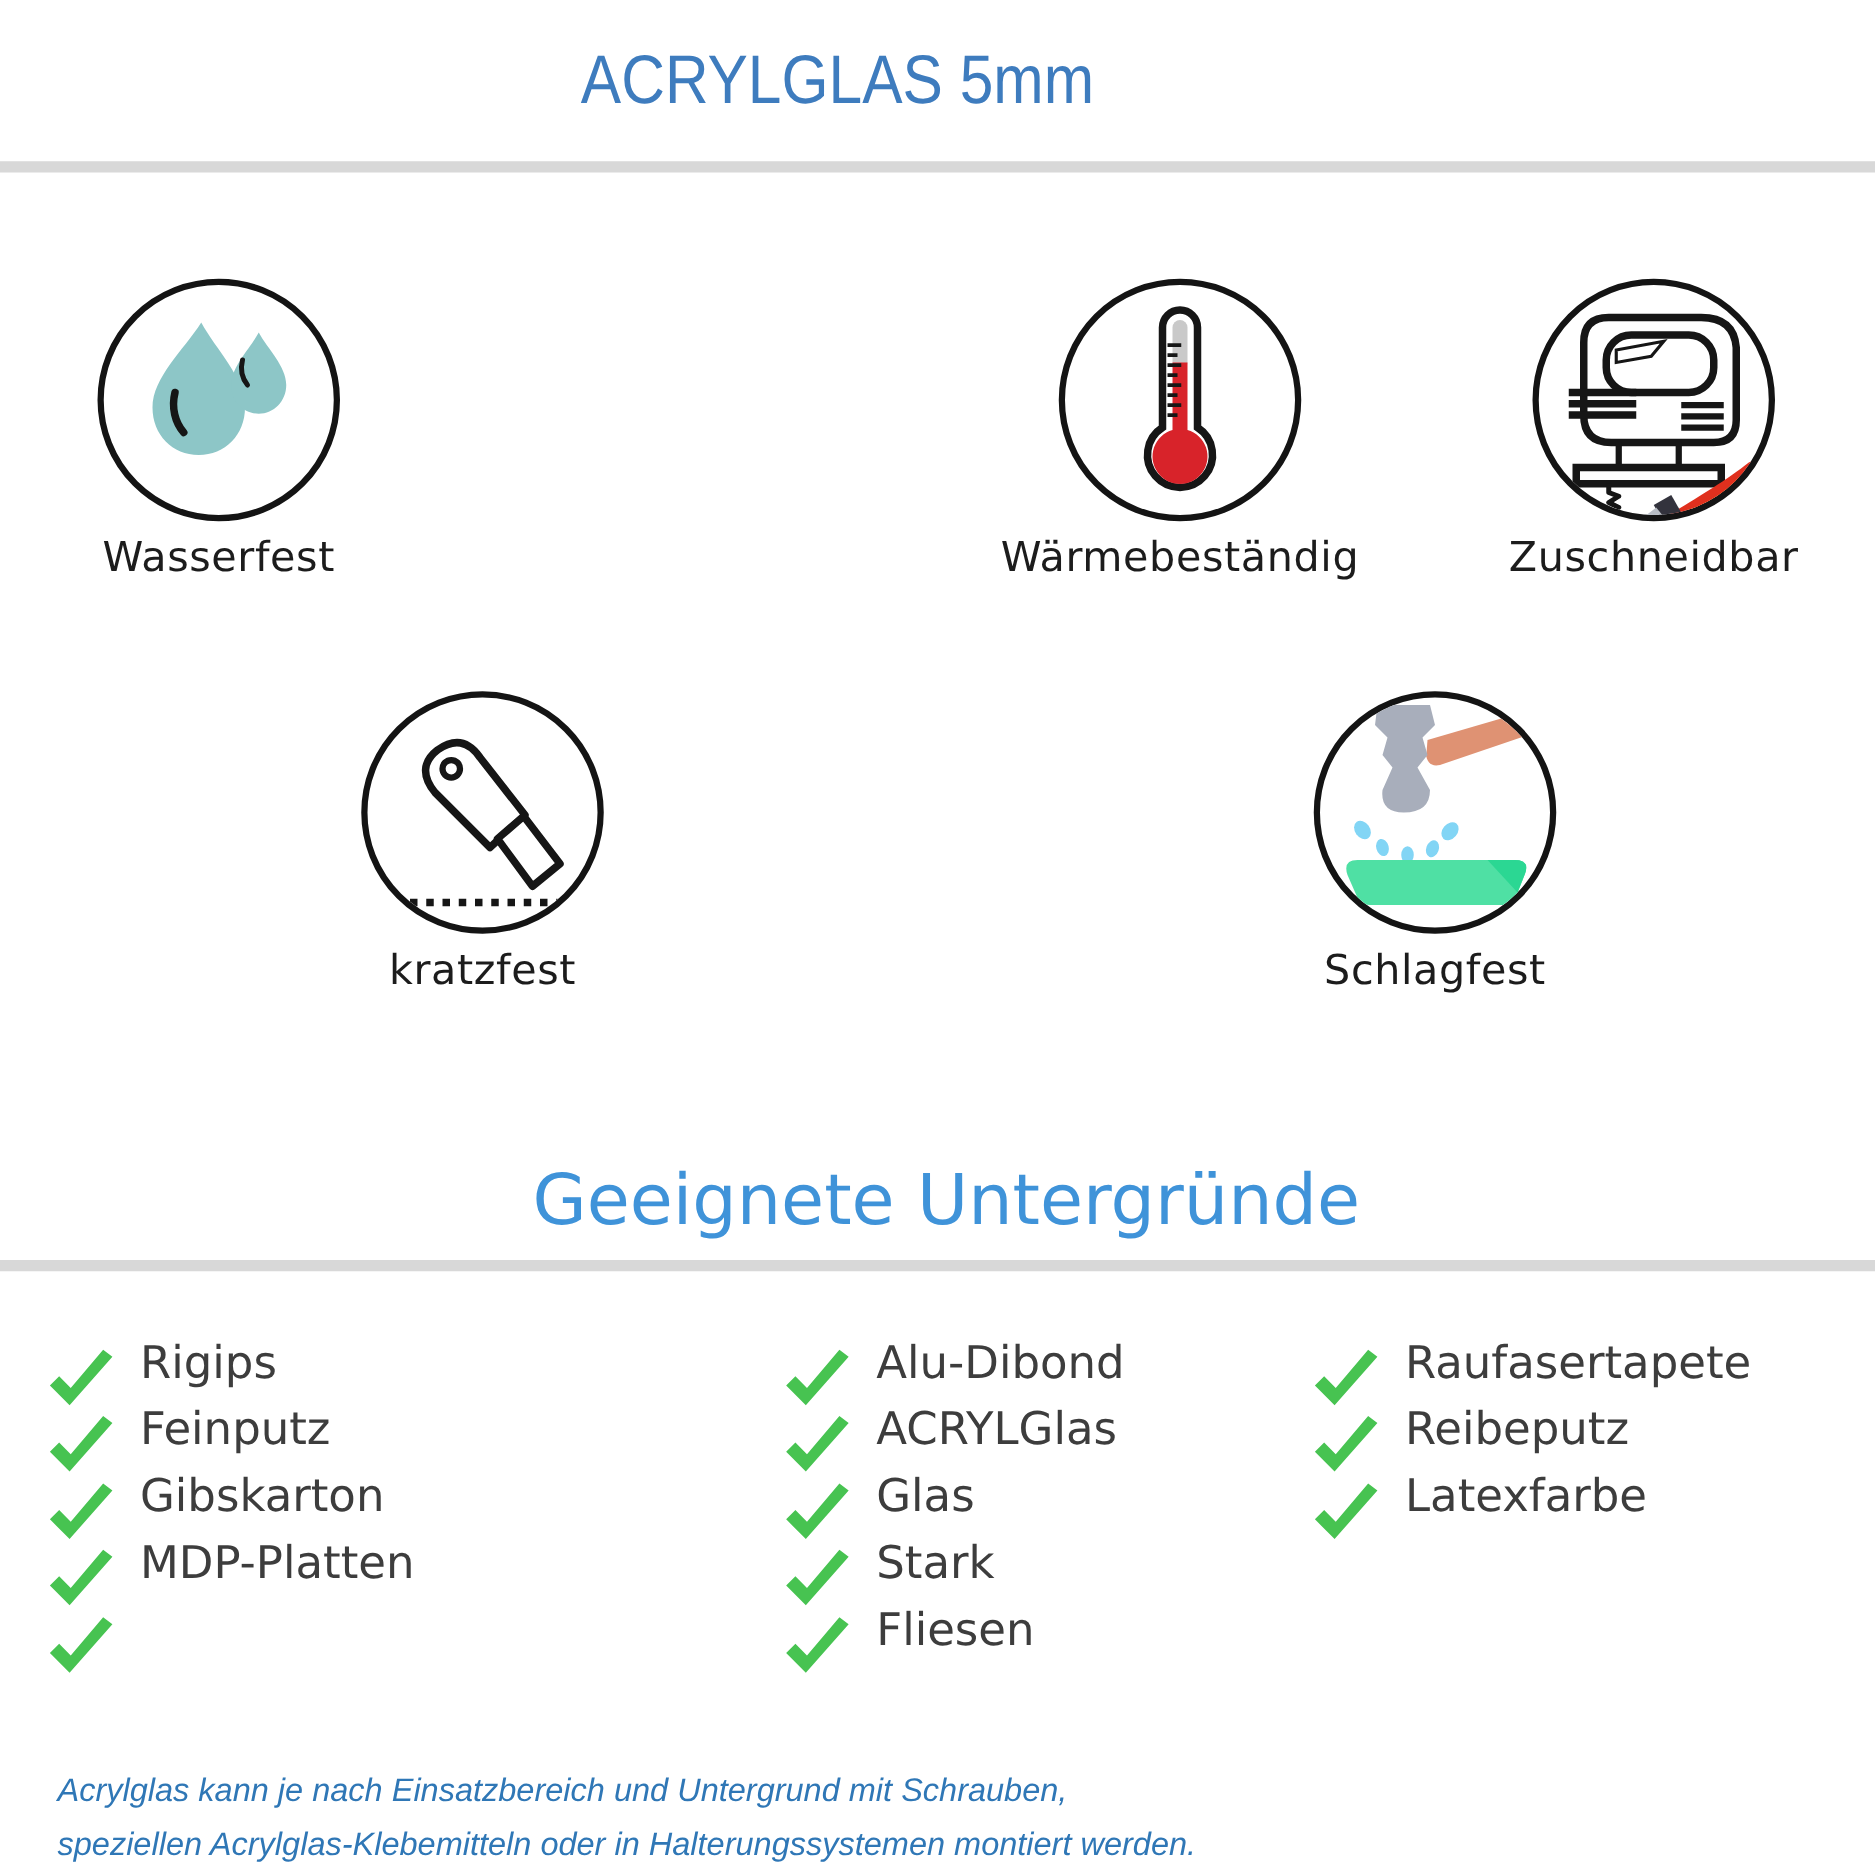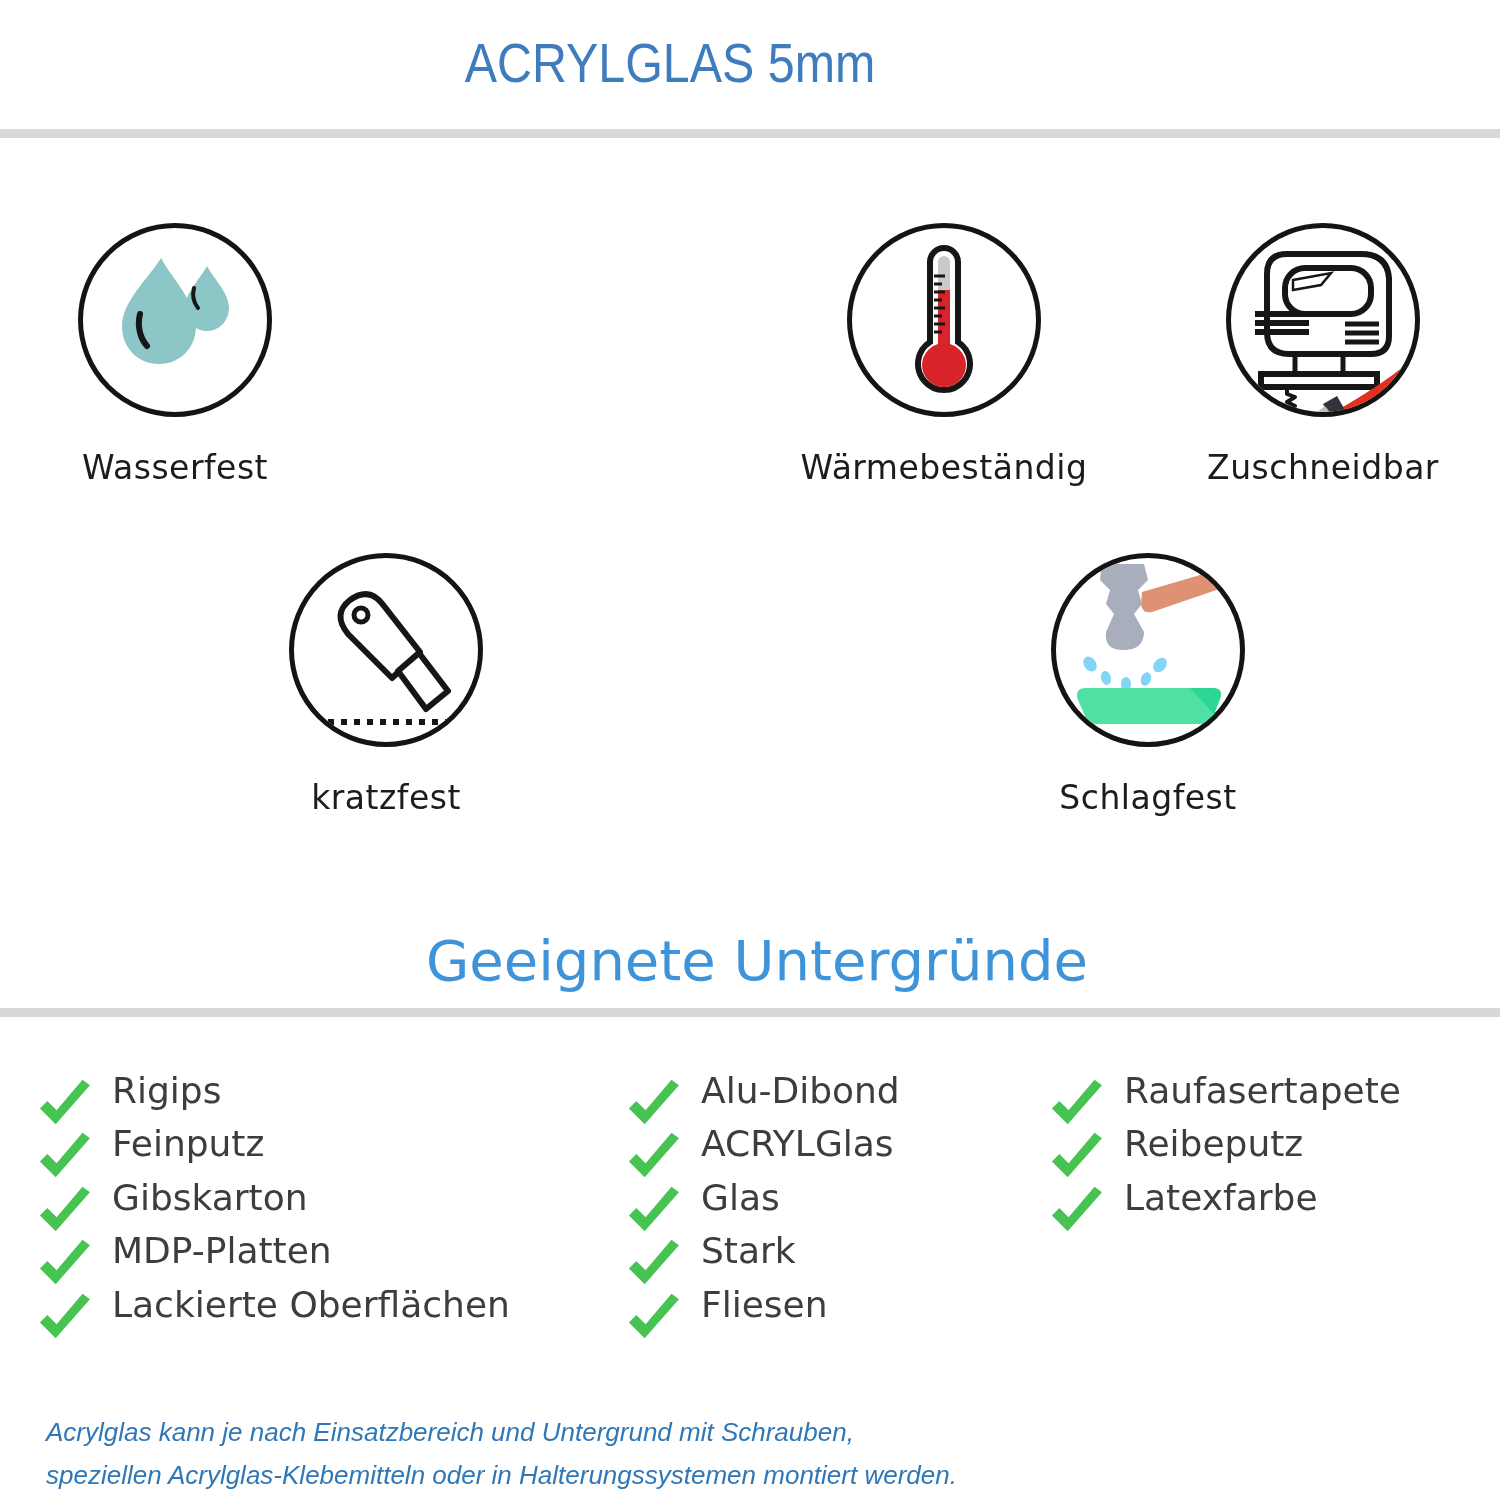--- a/index.html
+++ b/index.html
@@ -13,21 +13,21 @@
          font-size:55px;font-weight:400;letter-spacing:0px;color:var(--title-blue,#3e7cbe);
          transform:scaleX(0.88);line-height:1;}
   .subheading{position:absolute;top:926px;left:0;width:1500px;margin:7px;text-align:center;
          font-family:"DejaVu Sans",sans-serif;font-size:56px;font-weight:400;
          color:var(--heading-blue,#3f93d9);line-height:1;}
 
   .feat{position:absolute;width:360px;display:flex;flex-direction:column;align-items:center;}
   .feat .circle{width:184px;height:184px;border:5.5px solid #141414;border-radius:50%;
                 background:#fff;overflow:hidden;}
   .feat .circle svg{display:block;width:184px;height:184px;}
-  .feat .flabel{margin-top:34px;font-family:"DejaVu Sans",sans-serif;font-size:33px;
+  .feat .flabel{margin-top:12px;font-family:"DejaVu Sans",sans-serif;font-size:33px;
                 letter-spacing:.5px;color:var(--label-text,#1c1c1c);white-space:nowrap;line-height:1;}
 
   .col{position:absolute;display:flex;flex-direction:column;}
   .item{display:flex;align-items:center;height:53.5px;gap:20px;}
   .item svg.check{width:56px;height:50px;flex:0 0 auto;margin-top:22px;}
   .item .ilabel{font-family:"DejaVu Sans",sans-serif;font-size:36px;
                 color:var(--list-text,#3d3d3d);white-space:nowrap;line-height:1;}
   .check path{fill:var(--check-green,#47c351);}
 
   .note{position:absolute;left:30px;top:1395px;margin:16px;font-size:26px;line-height:43px;
@@ -160,21 +160,20 @@
     <div class="item">
       <svg class="check" viewBox="0 0 60 54">
           <path d="M4 34 L21 51 L58 9 L50 3 L22 36 L12 26 Z"></path>
         </svg>
       <span class="ilabel">MDP-Platten</span>
     </div>
     <div class="item">
       <svg class="check" viewBox="0 0 60 54">
           <path d="M4 34 L21 51 L58 9 L50 3 L22 36 L12 26 Z"></path>
         </svg>
-      <span class="ilabel">Lackierte Oberflächen</span>
     </div>
   </div>
 
   <div class="col" style="left:625px;top:1064px;">
     <div class="item">
       <svg class="check" viewBox="0 0 60 54">
           <path d="M4 34 L21 51 L58 9 L50 3 L22 36 L12 26 Z"></path>
         </svg>
       <span class="ilabel">Alu-Dibond</span>
     </div>

